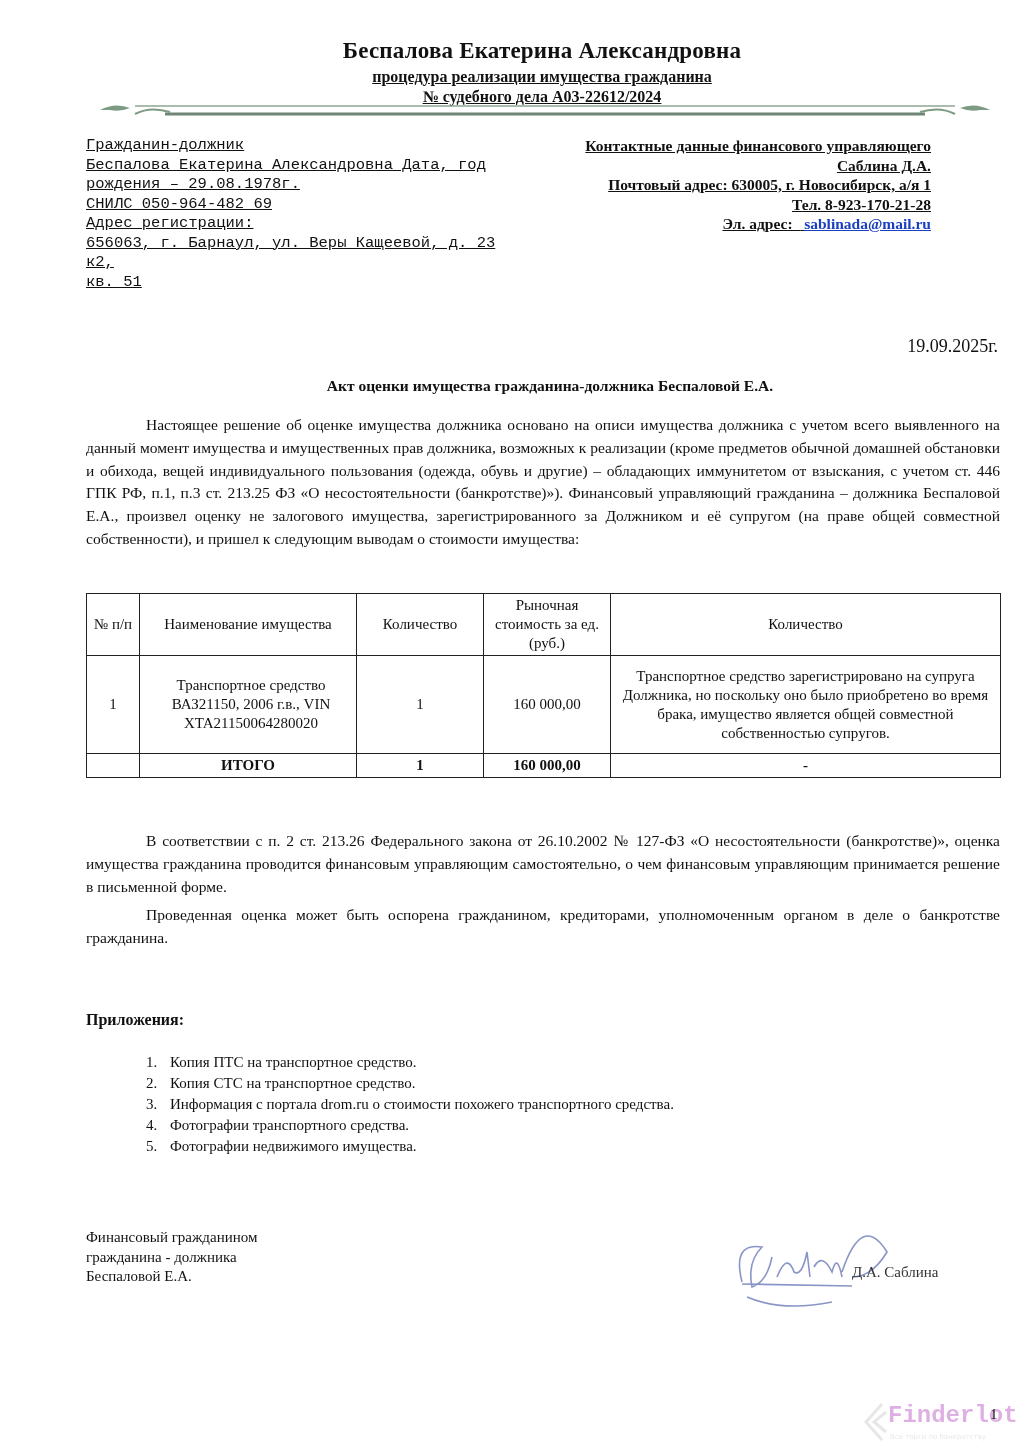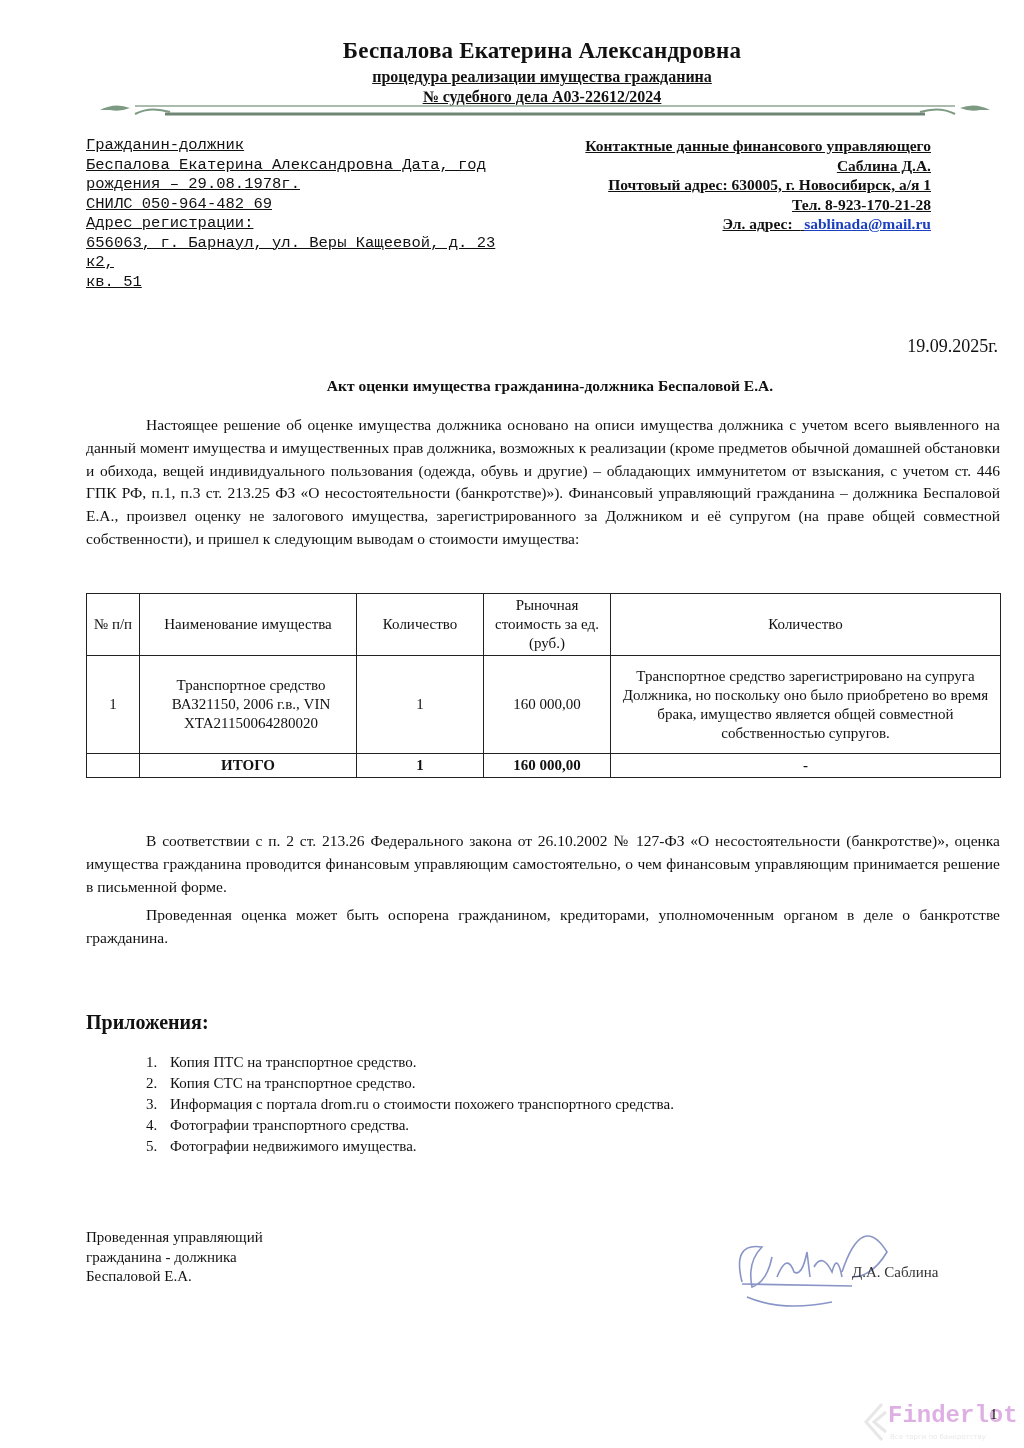--- a/index.html
+++ b/index.html
@@ -14,21 +14,21 @@
   .manager { left: 520px; top: 136px; width: 411px; font-size: 15.5px; line-height: 19.5px; text-align: right; font-weight: bold; }
   .manager div { text-decoration: underline; }
   .manager a { color: #1a3fbf; text-decoration: underline; }
   .date { right: 26px; top: 336px; font-size: 18px; }
   .act-title { left: 0; width: 1100px; top: 377px; text-align: center; font-size: 15.5px; font-weight: bold; }
   .para { left: 86px; width: 914px; font-size: 15.5px; line-height: 22.8px; text-align: justify; text-indent: 60px; }
   table.assets { position: absolute; left: 86px; top: 593px; width: 915px; border-collapse: collapse; font-size: 15px; }
   table.assets td, table.assets th { border: 1.2px solid #222; text-align: center; vertical-align: middle; font-weight: normal; line-height: 19px; padding: 2px 4px; }
   table.assets .bold td { font-weight: bold; }
   .left { text-align: right; padding-left: 10px !important; }
-  .attach-title { left: 86px; top: 1011px; font-size: 20px; font-weight: bold; }
+  .attach-title { left: 86px; top: 1011px; font-size: 16px; font-weight: bold; }
   .attach-list { left: 146px; top: 1052px; font-size: 15px; line-height: 21px; margin: 0; padding: 0; list-style: none; }
   .attach-list li { display: flex; }
   .attach-list li .n { width: 24px; }
   .sign-left { left: 86px; top: 1228px; font-size: 15px; line-height: 19.5px; }
   .sign-right { left: 722px; top: 1222px; width: 260px; height: 90px; }
   .sign-name { left: 852px; top: 1264px; font-size: 15px; color: #333; }
   .page-num { left: 990px; top: 1406px; font-size: 15px; }
   .watermark { left: 862px; top: 1400px; width: 162px; height: 48px; opacity: 0.35; }
   .wm-text { position: absolute; left: 26px; top: 2px; font-family: Liberation Mono, monospace; font-size: 24px; color: #a21caf; font-weight: bold; }
   .wm-sub { position: absolute; left: 28px; top: 33px; font-family: "DejaVu Sans", sans-serif; font-size: 7px; color: #bbb; }
@@ -120,21 +120,21 @@
       <span class="n">4.</span>
       <span>Фотографии транспортного средства.</span>
     </li>
   <li>
       <span class="n">5.</span>
       <span>Фотографии недвижимого имущества.</span>
     </li>
 </ul>
 
 <div class="abs sign-left">
-  <div>Проведенная управляющий</div>
+  <div>Финансовый гражданином</div>
   <div>гражданина - должника</div>
   <div>Беспаловой Е.А.</div>
 </div>
 
 <svg class="abs sign-right" viewBox="0 0 260 90">
   <path d="M20 60 Q10 20 40 25 Q25 40 30 65 Q45 60 50 35 M55 55 Q65 30 72 50 Q80 55 85 30 L88 55 M92 45 Q100 30 110 50 Q115 30 120 55 M120 50 Q140 -10 165 30 Q150 55 130 55 M20 62 L130 64 M25 75 Q60 90 110 80" stroke="#6b7ab8" stroke-width="1.6" fill="none" opacity="0.8"></path>
 </svg>
 <div class="abs sign-name">Д.А. Саблина</div>
 
 <div class="abs watermark">

